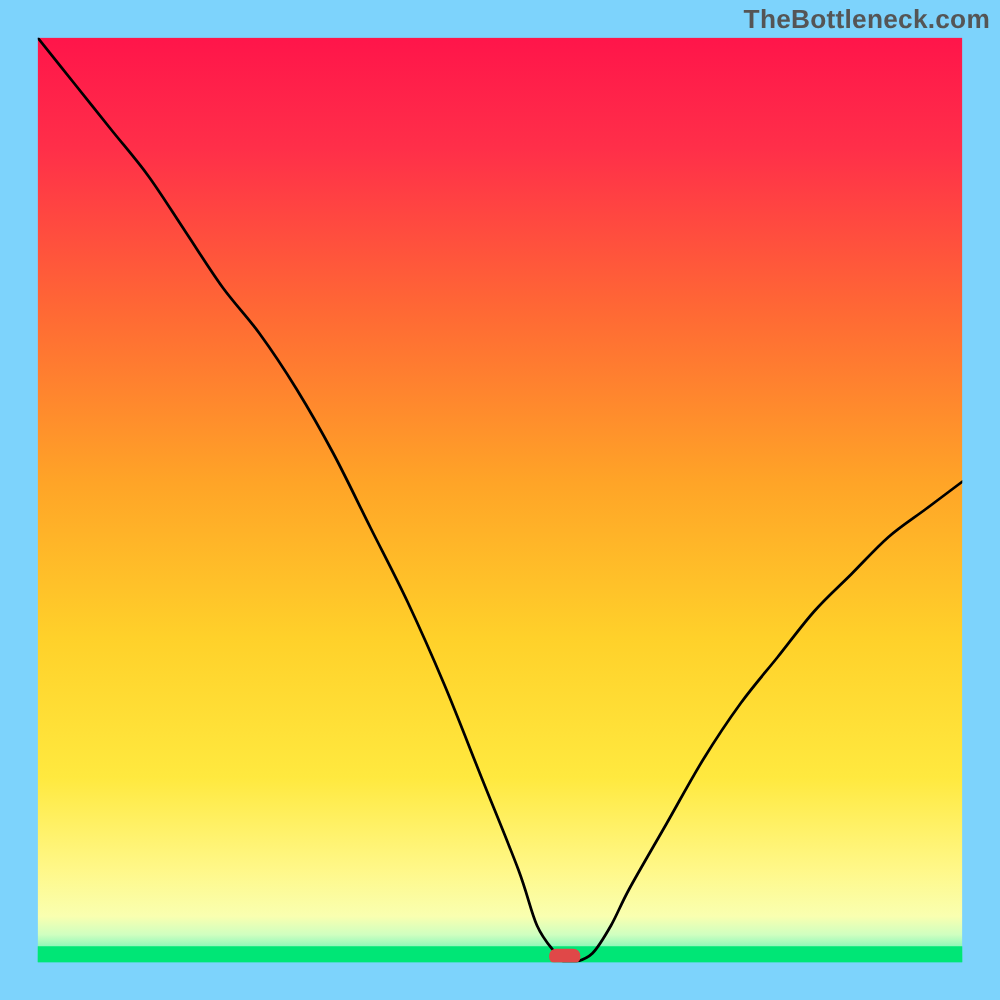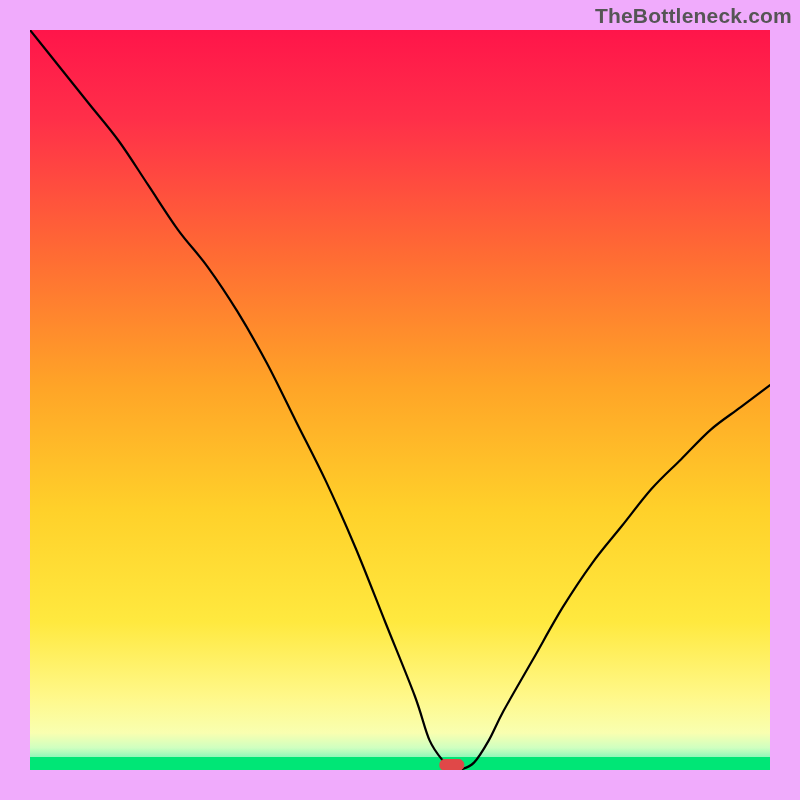--- a/index.html
+++ b/index.html
@@ -8,21 +8,21 @@
     width: 800px;
     height: 800px;
     background: #ffffff;
     overflow: hidden;
     font-family: Arial, Helvetica, sans-serif;
   }
   .outer {
     position: relative;
     width: 800px;
     height: 800px;
-    background: #f0abfc;
+    background: #7dd3fc;
   }
   .plot-area {
     position: absolute;
     left: 30px;
     top: 30px;
     width: 740px;
     height: 740px;
     overflow: hidden;
   }
   .thin-green {

